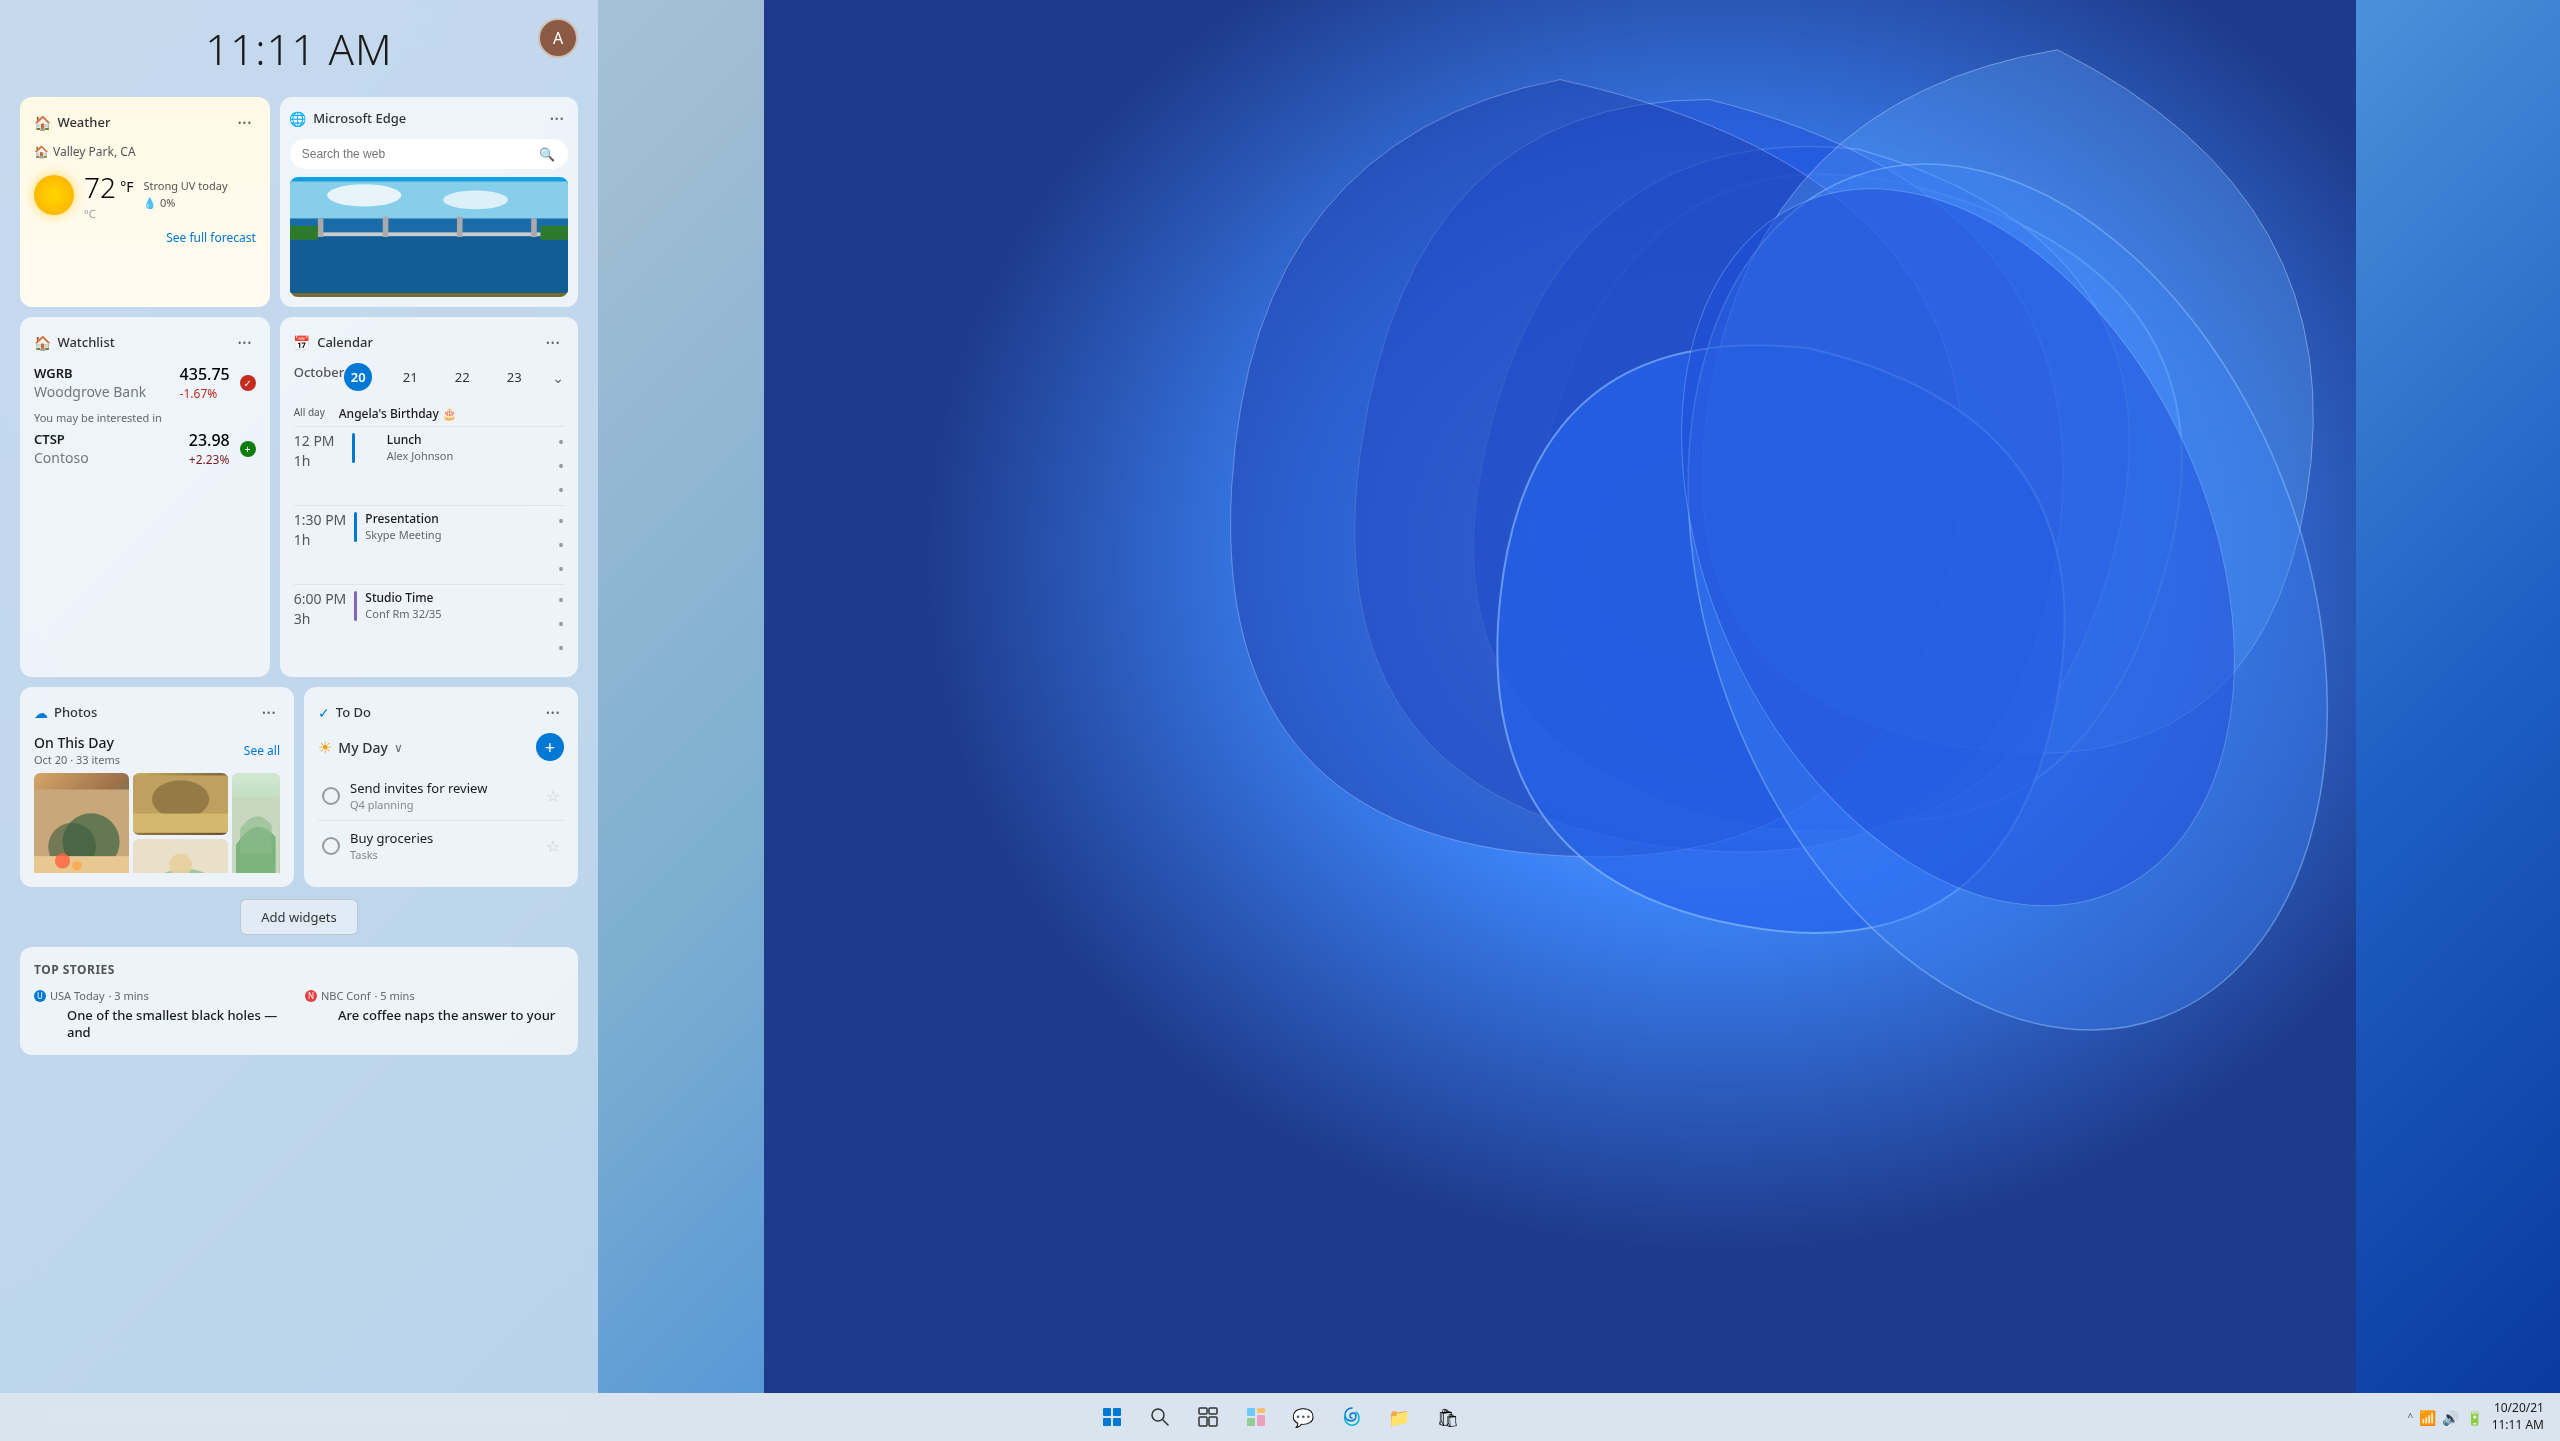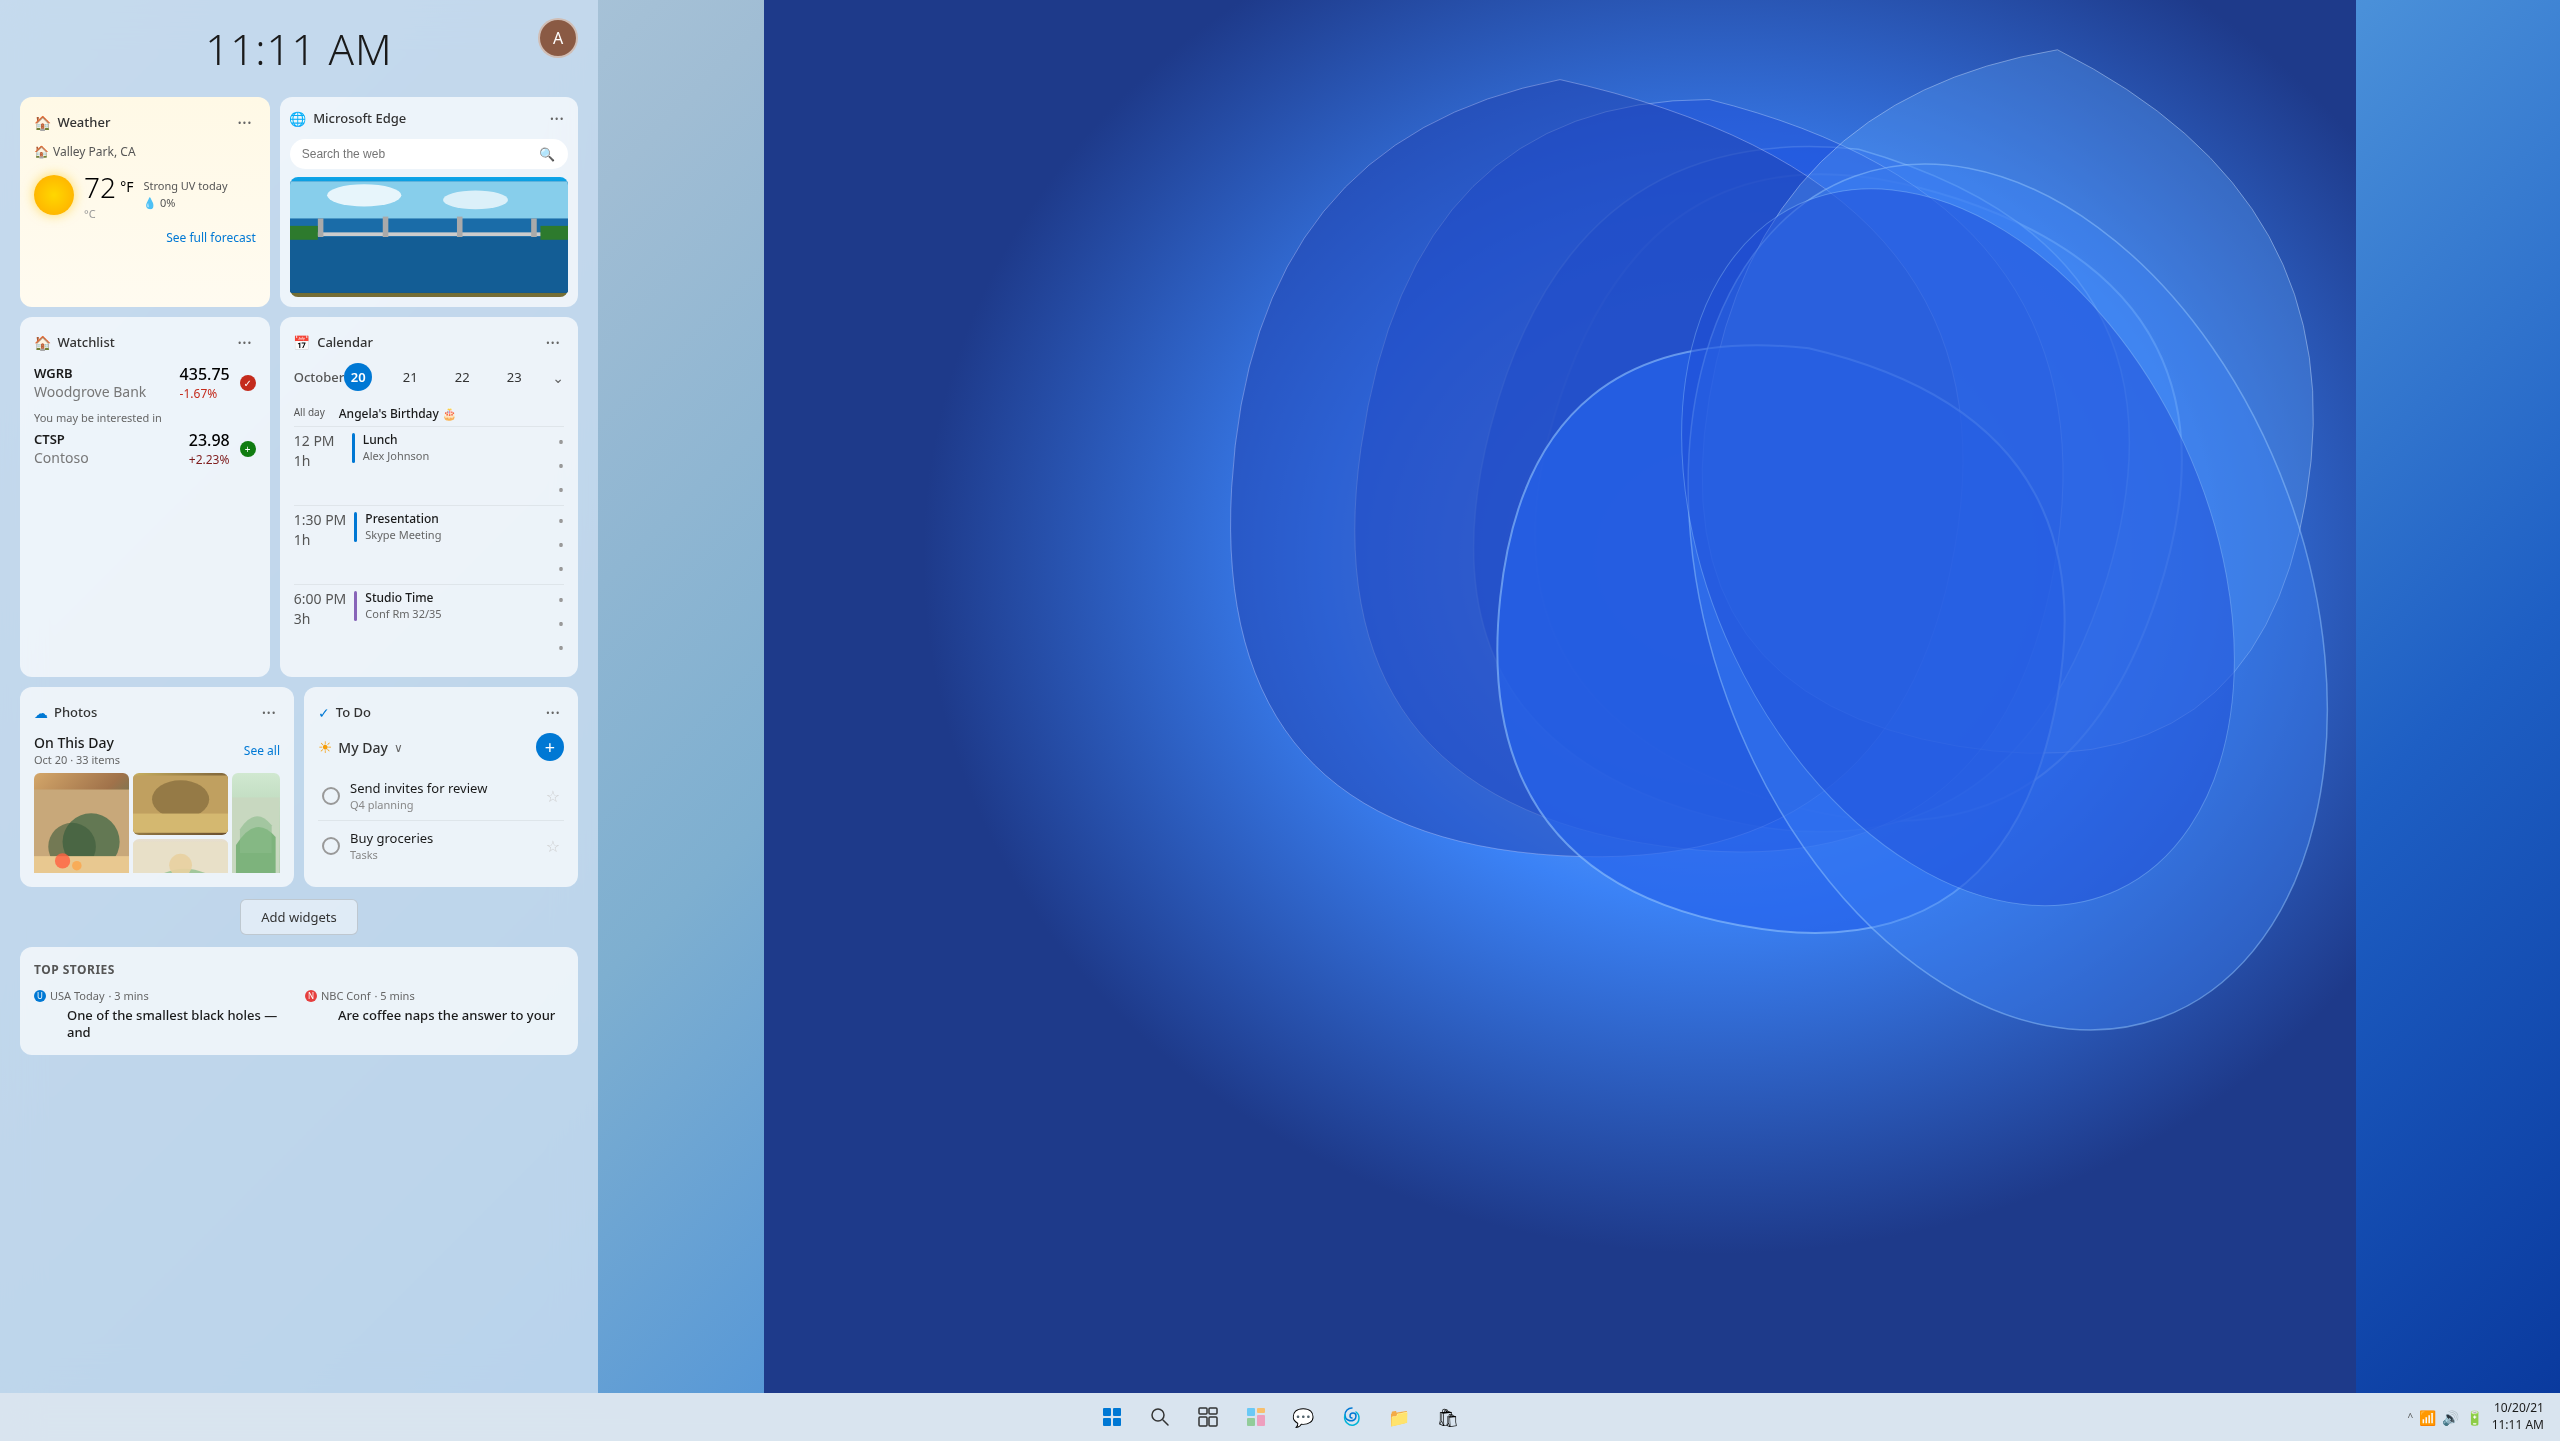--- a/index.html
+++ b/index.html
@@ -199,21 +199,21 @@
     .stock-price { font-size: 16px; font-weight: 500; }
     .stock-change { font-size: 12px; }
     .stock-change.negative { color: #c42b1c; }
     .stock-change.positive { color: #7f1d1d; }
     .stock-indicator { width: 16px; height: 16px; border-radius: 50%; margin-left: 4px; }
     .stock-indicator.negative { background: #c42b1c; color: white; font-size: 10px; display: flex; align-items: center; justify-content: center; }
     .stock-indicator.positive { background: #107c10; color: white; font-size: 10px; display: flex; align-items: center; justify-content: center; }
 
     
     .calendar-header-row {
-      display: flex; align-items: center; justify-content: space-between;
+      display: flex; justify-content: space-between;
       margin-bottom: 10px;
     }
     .calendar-month { font-size: 13px; color: #555; font-weight: 500; }
     .calendar-days { display: flex; gap: 24px; align-items: center; }
     .cal-day {
       width: 28px; height: 28px;
       display: flex; align-items: center; justify-content: center;
       border-radius: 50%;
       font-size: 13px;
       color: #333;
@@ -595,21 +595,21 @@
           <div class="event-title">Angela's Birthday 🎂</div>
         </div>
       </div>
 
       <div class="calendar-event">
         <div class="event-time">
           <div>12 PM</div>
           <div>1h</div>
         </div>
         <div class="event-bar"></div>
-        <div style="flex:1;">
+        <div style="flex:1;margin-left:24px;">
           <div class="event-title">Lunch</div>
           <div class="event-subtitle">Alex Johnson</div>
         </div>
         <div class="event-more">
           <span>•</span>
             <span>•</span>
             <span>•</span>
         </div>
       </div>
 

